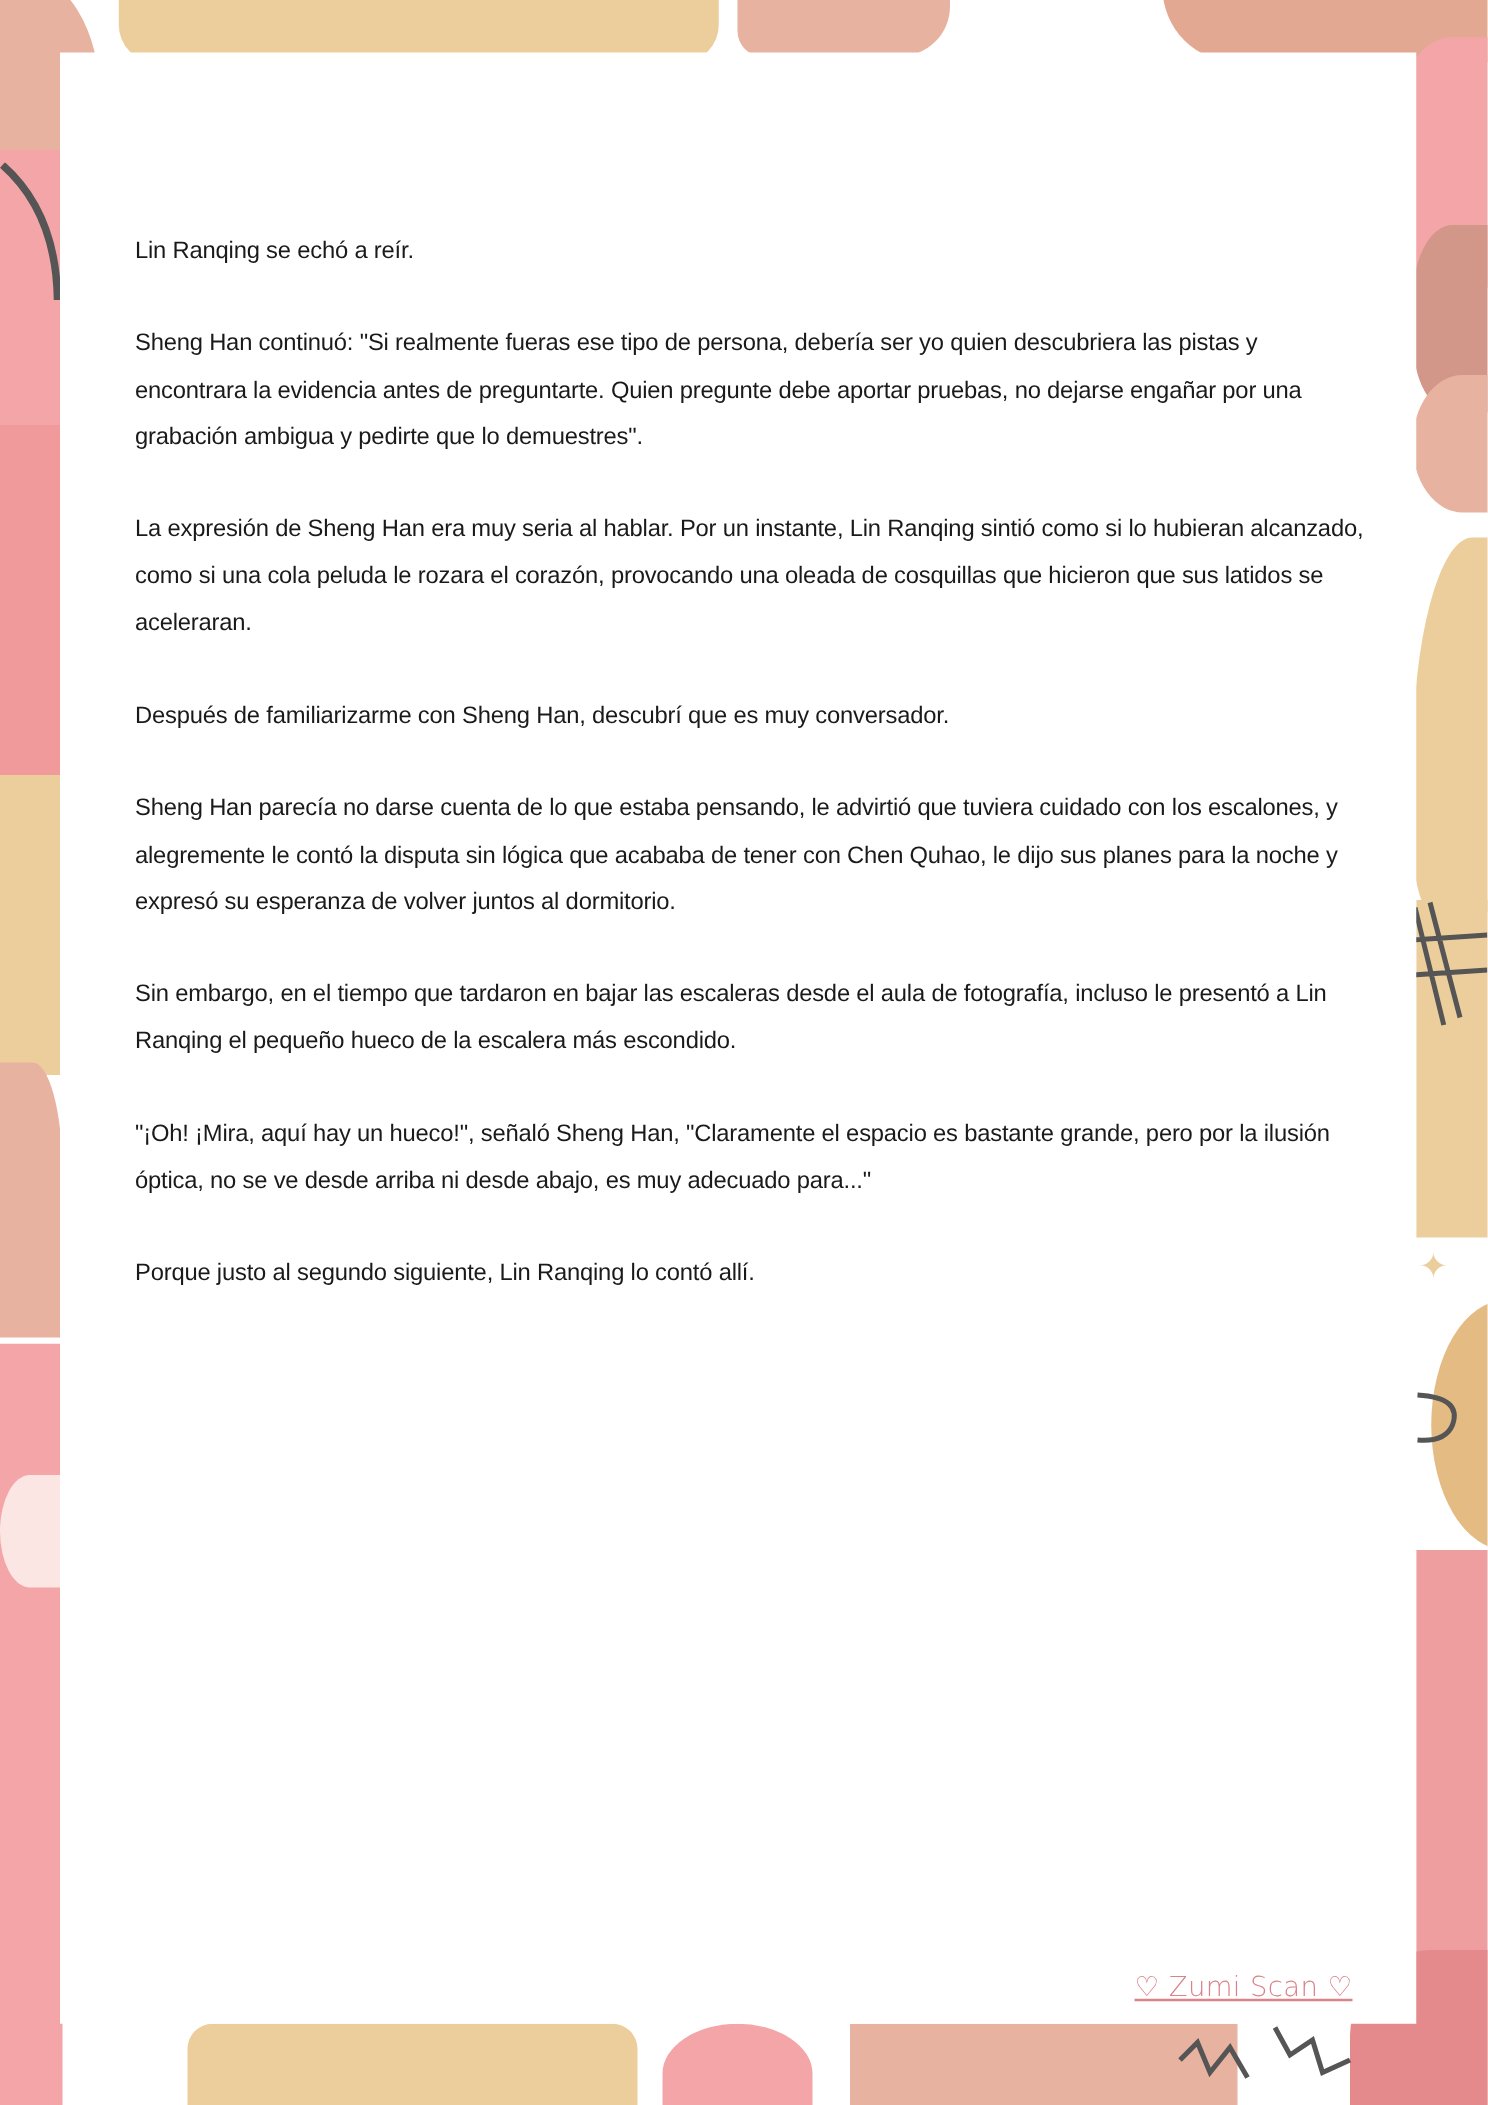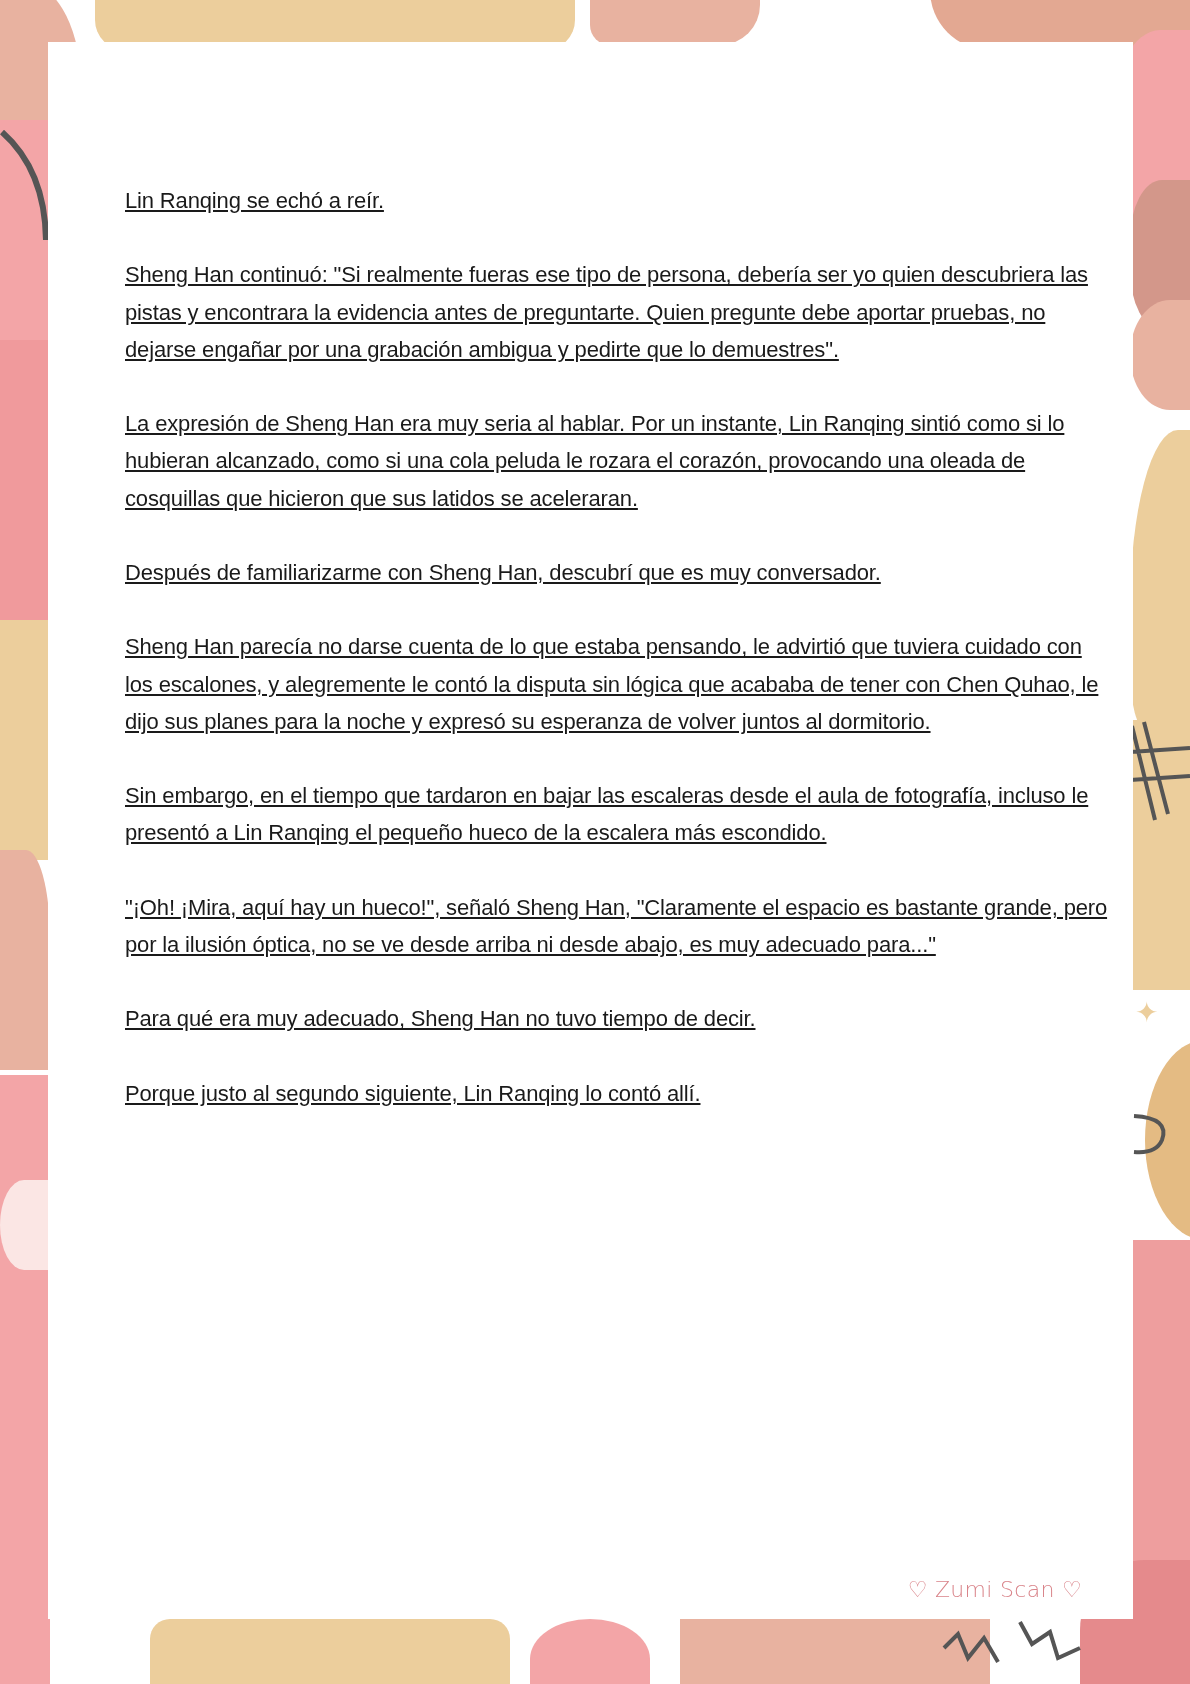--- a/index.html
+++ b/index.html
@@ -8,30 +8,29 @@
       background: #ffffff;
       font-family: "Liberation Sans", sans-serif;
     }
     .bg { position: absolute; inset: 0; overflow: hidden; }
     .blob { position: absolute; }
     .page {
       position: absolute; left: 48px; top: 42px; width: 1085px; height: 1577px;
       background: #ffffff;
     }
     .text {
-      position: absolute; left: 125px; top: 182px; width: 990px;
-      color: #1a1a1a; font-size: 22px; line-height: 37.2px;
+      position: absolute; left: 108px; top: 182px; width: 990px;
+      color: #1a1a1a; font-size: 19px; line-height: 37.2px;
       font-family: "Liberation Sans", sans-serif;
-      text-decoration: underline;
     }
     .text p { margin: 0 0 37.2px 0; letter-spacing: -0.15px; }
     .watermark {
       position: absolute; right: 108px; top: 1577px;
       color: #d9848a; font-size: 22px; font-family: "DejaVu Sans", sans-serif;
-      font-weight: 300; letter-spacing: 0.3px;
+      font-weight: 300; letter-spacing: 0.3px; text-decoration: underline;
     }
   </style>
 </head>
 <body>
 
 <div class="bg">
 
   <div class="blob" style="left:-30px;top:-20px;width:110px;height:180px;background:#e8b2a0;border-radius:0 60% 50% 0;"></div>
 
   <div class="blob" style="left:95px;top:-10px;width:480px;height:60px;background:#ecce9c;border-radius:0 0 30px 30px;"></div>
@@ -83,17 +82,16 @@
 <div class="page"></div>
 
 <div class="text">
   <p>Lin Ranqing se echó a reír.</p>
   <p>Sheng Han continuó: "Si realmente fueras ese tipo de persona, debería ser yo quien descubriera las pistas y encontrara la evidencia antes de preguntarte. Quien pregunte debe aportar pruebas, no dejarse engañar por una grabación ambigua y pedirte que lo demuestres".</p>
   <p>La expresión de Sheng Han era muy seria al hablar. Por un instante, Lin Ranqing sintió como si lo hubieran alcanzado, como si una cola peluda le rozara el corazón, provocando una oleada de cosquillas que hicieron que sus latidos se aceleraran.</p>
   <p>Después de familiarizarme con Sheng Han, descubrí que es muy conversador.</p>
   <p>Sheng Han parecía no darse cuenta de lo que estaba pensando, le advirtió que tuviera cuidado con los escalones, y alegremente le contó la disputa sin lógica que acababa de tener con Chen Quhao, le dijo sus planes para la noche y expresó su esperanza de volver juntos al dormitorio.</p>
   <p>Sin embargo, en el tiempo que tardaron en bajar las escaleras desde el aula de fotografía, incluso le presentó a Lin Ranqing el pequeño hueco de la escalera más escondido.</p>
   <p>"¡Oh! ¡Mira, aquí hay un hueco!", señaló Sheng Han, "Claramente el espacio es bastante grande, pero por la ilusión óptica, no se ve desde arriba ni desde abajo, es muy adecuado para..."</p>
-  <p>Para qué era muy adecuado, Sheng Han no tuvo tiempo de decir.</p>
   <p>Porque justo al segundo siguiente, Lin Ranqing lo contó allí.</p>
 </div>
 
 <div class="watermark">♡ Zumi Scan ♡</div>
 
 </body></html>

